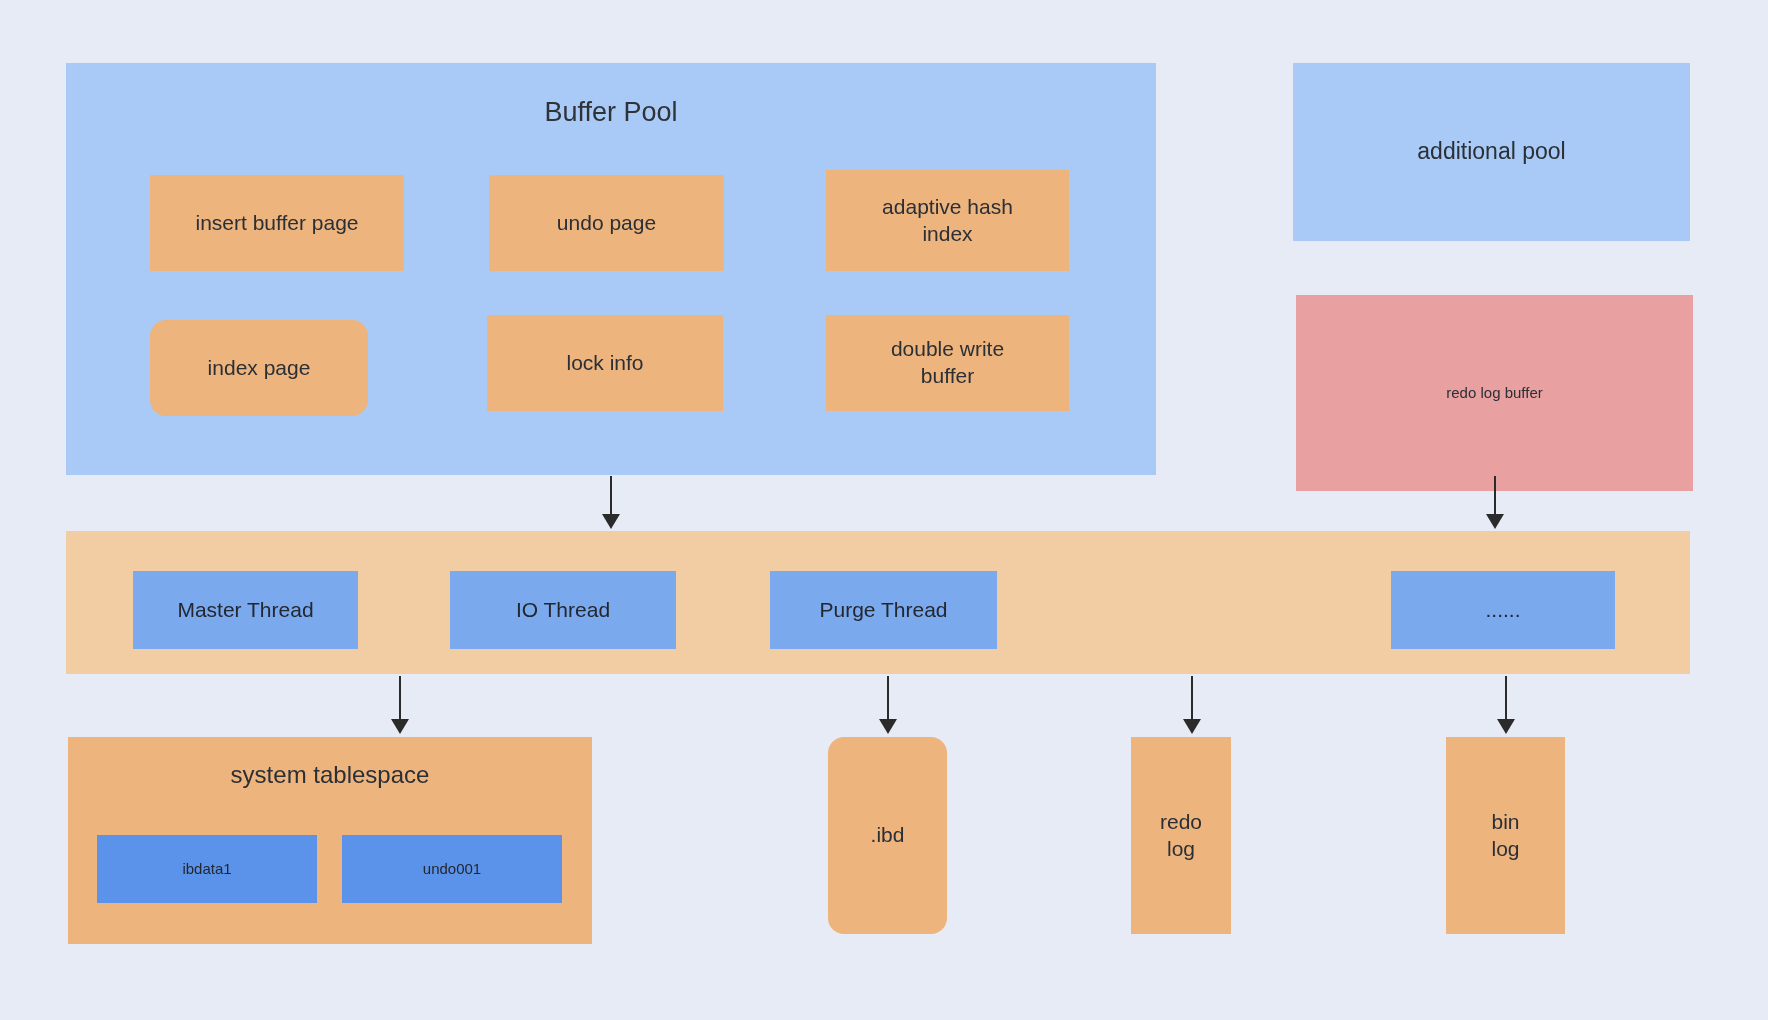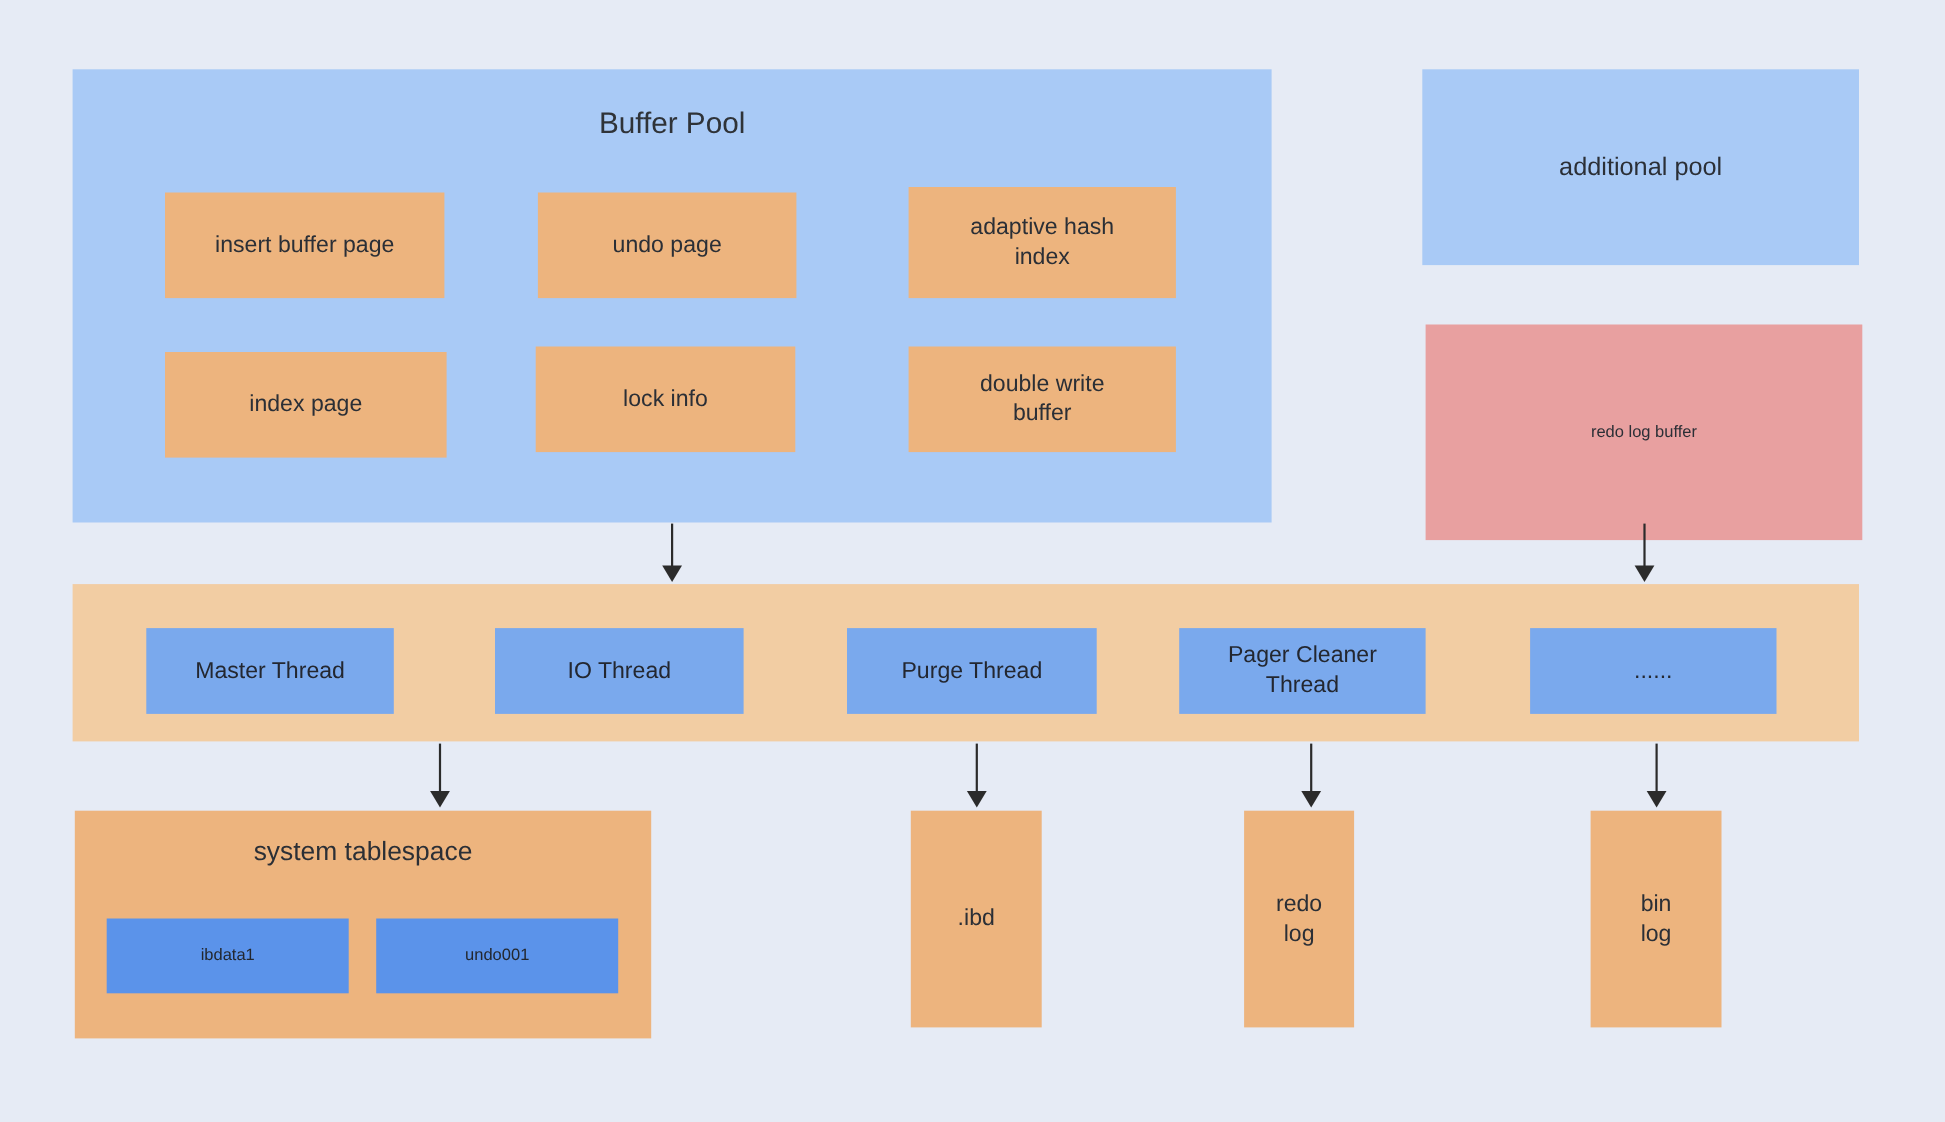--- a/index.html
+++ b/index.html
@@ -56,21 +56,21 @@
     color: #2b2f36;
     font-size: 21px;
     padding: 4px 8px;
   }
 
   
   .cell-insert-buffer-page { left: 150px;  top: 175px; width: 254px; height: 96px; }
   .cell-undo-page          { left: 489px;  top: 175px; width: 235px; height: 96px; }
   .cell-adaptive-hash      { left: 826px;  top: 170px; width: 243px; height: 101px; }
   
-  .cell-index-page         { left: 150px;  top: 320px; width: 256px; height: 96px; }
+  .cell-index-page         { left: 150px;  top: 320px; width: 218px; height: 96px; border-radius: 16px; }
   .cell-lock-info          { left: 487px;  top: 315px; width: 236px; height: 96px; }
 
   
   .additional-pool {
     left: 1293px;
     top: 63px;
     width: 397px;
     height: 178px;
     background: #a9caf6;
     font-size: 23px;
@@ -135,21 +135,21 @@
   .file-ibdata1 { left: 97px;  width: 220px; }
   .file-undo001 { left: 342px; width: 220px; }
 
   .data-file {
     background: #edb47e;
     font-size: 21px;
     color: #2b2f36;
     top: 737px;
     height: 197px;
   }
-  .file-ibd     { left: 828px;  width: 119px; }
+  .file-ibd     { left: 828px;  width: 119px; border-radius: 16px; }
   .file-redolog { left: 1131px; width: 100px; }
   .file-binlog  { left: 1446px; width: 119px; }
 
   
   .arrow {
     position: absolute;
     width: 2px;
     background: #2b2b2b;
   }
   .arrow::after {
@@ -192,21 +192,20 @@
   <div class="box redo-log-buffer">redo log buffer</div>
 
   <div class="arrow arrow-bp-to-threads"></div>
   <div class="arrow arrow-redo-to-threads"></div>
 
   <div class="box thread-band"></div>
 
   <div class="box thread-box thread-master">Master Thread</div>
   <div class="box thread-box thread-io">IO Thread</div>
   <div class="box thread-box thread-purge">Purge Thread</div>
-  <div class="box thread-box thread-pager-cleaner">Pager Cleaner<br>Thread</div>
   <div class="box thread-box thread-more">......</div>
 
   <div class="arrow arrow-threads-to-sts"></div>
   <div class="arrow arrow-threads-to-ibd"></div>
   <div class="arrow arrow-threads-to-redo"></div>
   <div class="arrow arrow-threads-to-bin"></div>
 
   <div class="box system-tablespace">
     <div class="sts-title">system tablespace</div>
   </div>

